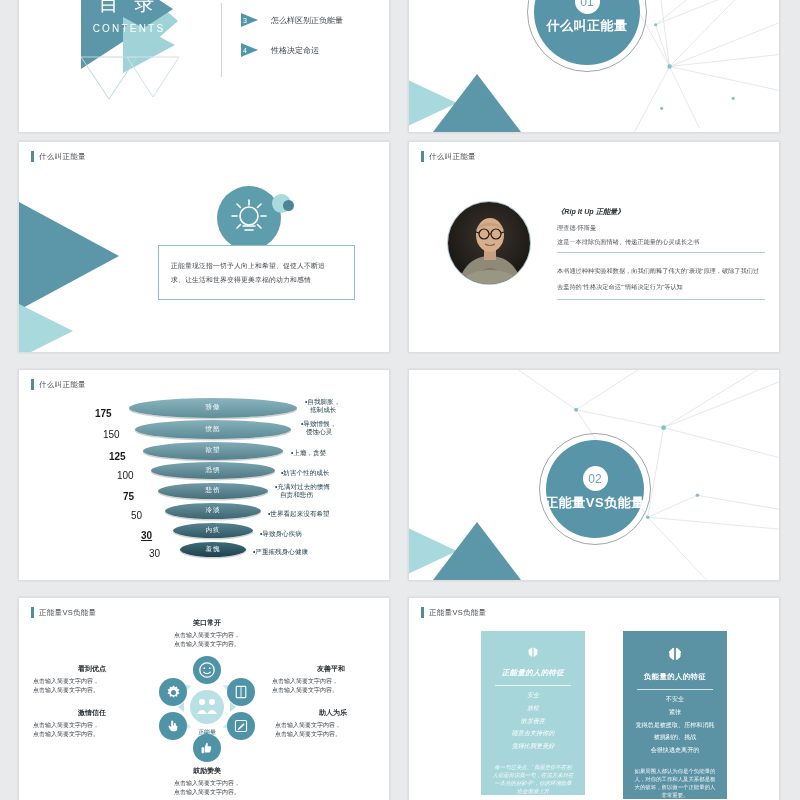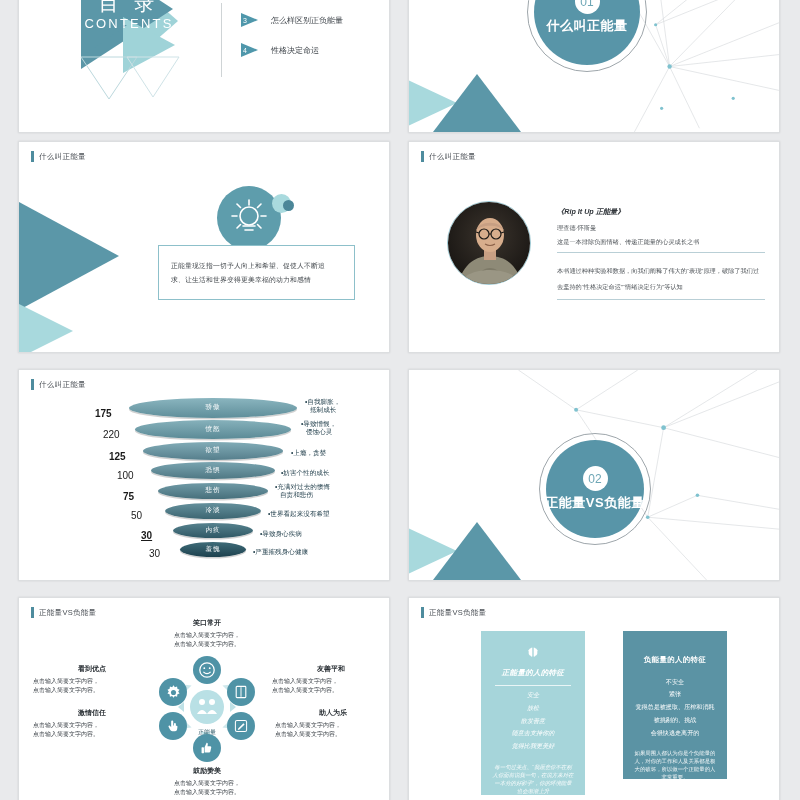--- a/index.html
+++ b/index.html
@@ -13,21 +13,21 @@
   }
 
   
   .sec-head { position:absolute; display:flex; align-items:center; gap:5px; }
   .sec-bar { width:3px; height:11px; background:#4e8c9e; display:block; }
   .sec-txt { font-size:7.5px; color:#4a4f55; letter-spacing:.3px; white-space:nowrap; }
   .tri { position:absolute; width:0; height:0; }
 
   .contents-word { position:absolute; color:#ffffff; text-align:center; }
   .cw-cn { font-size:20px; letter-spacing:5px; font-weight:400; line-height:1; }
-  .cw-en { font-size:13px; letter-spacing:2.2px; margin-top:3px; }
+  .cw-en { font-size:10px; letter-spacing:2.2px; margin-top:10px; }
 
   .toc-div { position:absolute; width:1px; background:#cfd4d6; }
   .toc-item { position:absolute; display:flex; align-items:center; gap:13px; }
   .toc-arrow { position:relative; width:17px; height:15px; flex:0 0 auto; }
   .toc-arrow .shape { position:absolute; left:0; top:0; width:0; height:0;
     border-top:7.5px solid transparent; border-bottom:7.5px solid transparent; border-left:17px solid #4f97ab; }
   .toc-arrow .num { position:absolute; left:2px; top:2.5px; font-size:7px; color:#ffffff; line-height:10px; }
   .toc-label { font-size:8px; color:#3d4349; white-space:nowrap; }
 
   
@@ -255,21 +255,21 @@
 
     <div class="fn-val bold" style="left:76px;top:38px;">175</div>
     <div class="funnel-layer" style="left:110px;top:28px;width:168px;height:20px;background:linear-gradient(#8ab5bf,#5f8e9a);">
       <span>骄傲</span>
     </div>
     <div class="fn-desc" style="left:286px;top:28px;">
       <div>•<span>自我膨胀，</span></div>
       <div style="padding-left:5px;"><span>抵制成长</span></div>
     </div>
 
-    <div class="fn-val" style="left:84px;top:59px;">220</div>
+    <div class="fn-val" style="left:84px;top:59px;">150</div>
     <div class="funnel-layer" style="left:116px;top:50px;width:156px;height:19px;background:linear-gradient(#86b1bb,#5b8a96);">
       <span>愤怒</span>
     </div>
     <div class="fn-desc" style="left:282px;top:50px;">
       <div>•<span>导致憎恨，</span></div>
       <div style="padding-left:5px;"><span>侵蚀心灵</span></div>
     </div>
 
     <div class="fn-val bold" style="left:90px;top:81px;">125</div>
     <div class="funnel-layer" style="left:124px;top:72px;width:140px;height:18px;background:linear-gradient(#81acb7,#567f8c);">
@@ -474,21 +474,21 @@
       <div class="ctitle">正能量的人的特征</div>
       <div class="crule"></div>
       <div class="citem">安全</div>
       <div class="citem">放松</div>
       <div class="citem">散发善意</div>
       <div class="citem">随意去支持你的</div>
       <div class="citem">觉得比我更美好</div>
       <div class="cfoot">每一句过美点、“我愿意你不在别人你面前说我一句，在说方来对在一本分的好影子”，你的环境能量也会渐渐上升</div>
     </div>
 
-    <div class="card dark" style="left:214px;top:33px;width:104px;height:148px;">
+    <div class="card dark" style="left:214px;top:33px;width:104px;height:168px;">
       <svg width="26" height="26" viewBox="0 0 28 28">
         <g fill="#ffffff">
           <path d="M12.5 3 q-3.4 0 -4 2.4 -2.6 .2 -2.6 2.4 -2 .6 -2 2.6 0 1.5 1.2 2.2 -1 1.4 -.2 2.8 -1 1.8 .8 2.9 .1 2.3 2.6 2.4 .5 2.3 3.4 2.3 .8 0 .8 -.9 V3.9 q0 -.9 -.8 -.9z"></path>
           <path d="M15.5 3 q3.4 0 4 2.4 2.6 .2 2.6 2.4 2 .6 2 2.6 0 1.5 -1.2 2.2 1 1.4 .2 2.8 1 1.8 -.8 2.9 -.1 2.3 -2.6 2.4 -.5 2.3 -3.4 2.3 -.8 0 -.8 -.9 V3.9 q0 -.9 .8 -.9z"></path>
         </g>
       </svg>
       <div class="ctitle">负能量的人的特征</div>
       <div class="crule"></div>
       <div class="citem">不安全</div>
       <div class="citem">紧张</div>

